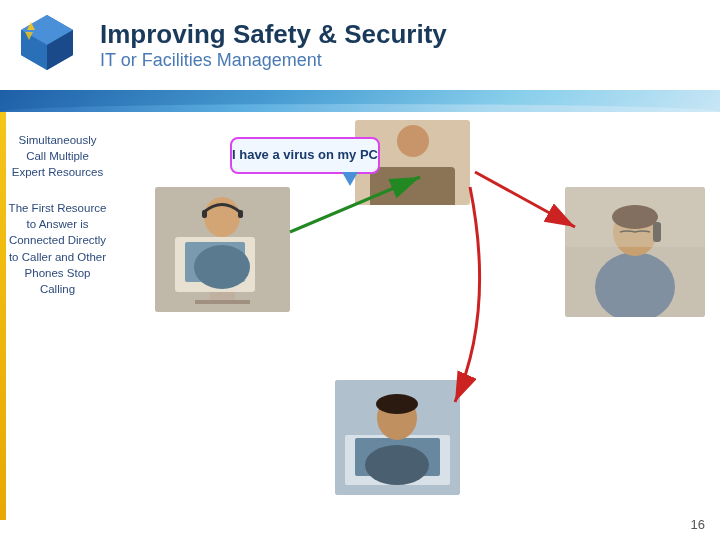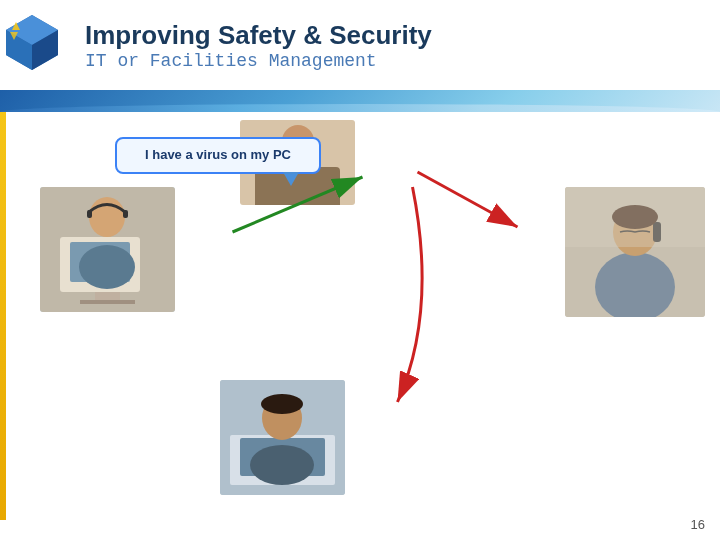--- a/index.html
+++ b/index.html
@@ -12,41 +12,41 @@
       position: relative;
     }
 
     
     .header {
       position: relative;
       height: 90px;
       background: #fff;
       display: flex;
       align-items: center;
+      padding-left: 15px;
     }
     .header-logo {
       width: 70px;
       height: 70px;
       position: relative;
       margin-right: 15px;
       flex-shrink: 0;
     }
     .header-text {
       display: flex;
       flex-direction: column;
     }
     .header-title {
       font-size: 26px;
       font-weight: bold;
       color: #1a3a5c;
     }
     .header-subtitle {
       font-size: 18px;
       color: #4a7ab5;
-      font-family: Liberation Mono, monospace;
     }
 
     
     .wave-divider {
       height: 22px;
       background: linear-gradient(135deg, #1e5fa8 0%, #4a9fd4 40%, #87ceeb 70%, #c8e6f5 100%);
       position: relative;
       overflow: hidden;
     }
     .wave-divider::after {
@@ -90,23 +90,23 @@
       position: relative;
       padding: 10px;
     }
 
     
     .speech-bubble {
       position: absolute;
       top: 25px;
       left: 115px;
       background: #f0f7ff;
-      border: 2px solid #3b82f6;
+      border: 2px solid #d946ef;
       border-radius: 8px;
-      padding: 8px 28px;
+      padding: 8px 0;
       font-size: 13px;
       font-weight: bold;
       color: #1a3a6c;
       text-align: center;
       line-height: 1.3;
       z-index: 10;
     }
     .speech-bubble::after {
       content: '';
       position: absolute;
@@ -241,20 +241,28 @@
   <div class="header-text">
     <span class="header-title">Improving Safety &amp; Security</span>
     <span class="header-subtitle">IT or Facilities Management</span>
   </div>
 </div>
 
 <div class="wave-divider"></div>
 
 <div class="main-content">
 
+  <div class="sidebar">
+    <div class="sidebar-item">
+      <span>Simultaneously Call Multiple Expert Resources</span>
+    </div>
+    <div class="sidebar-item">
+      <span>The First Resource to Answer is Connected Directly to Caller and Other Phones Stop Calling</span>
+    </div>
+  </div>
 
   <div class="diagram-area">
 
     <div class="speech-bubble">
       <span>I have a virus on my PC</span>
     </div>
 
     <div class="person-img img-caller">
       
     </div>

